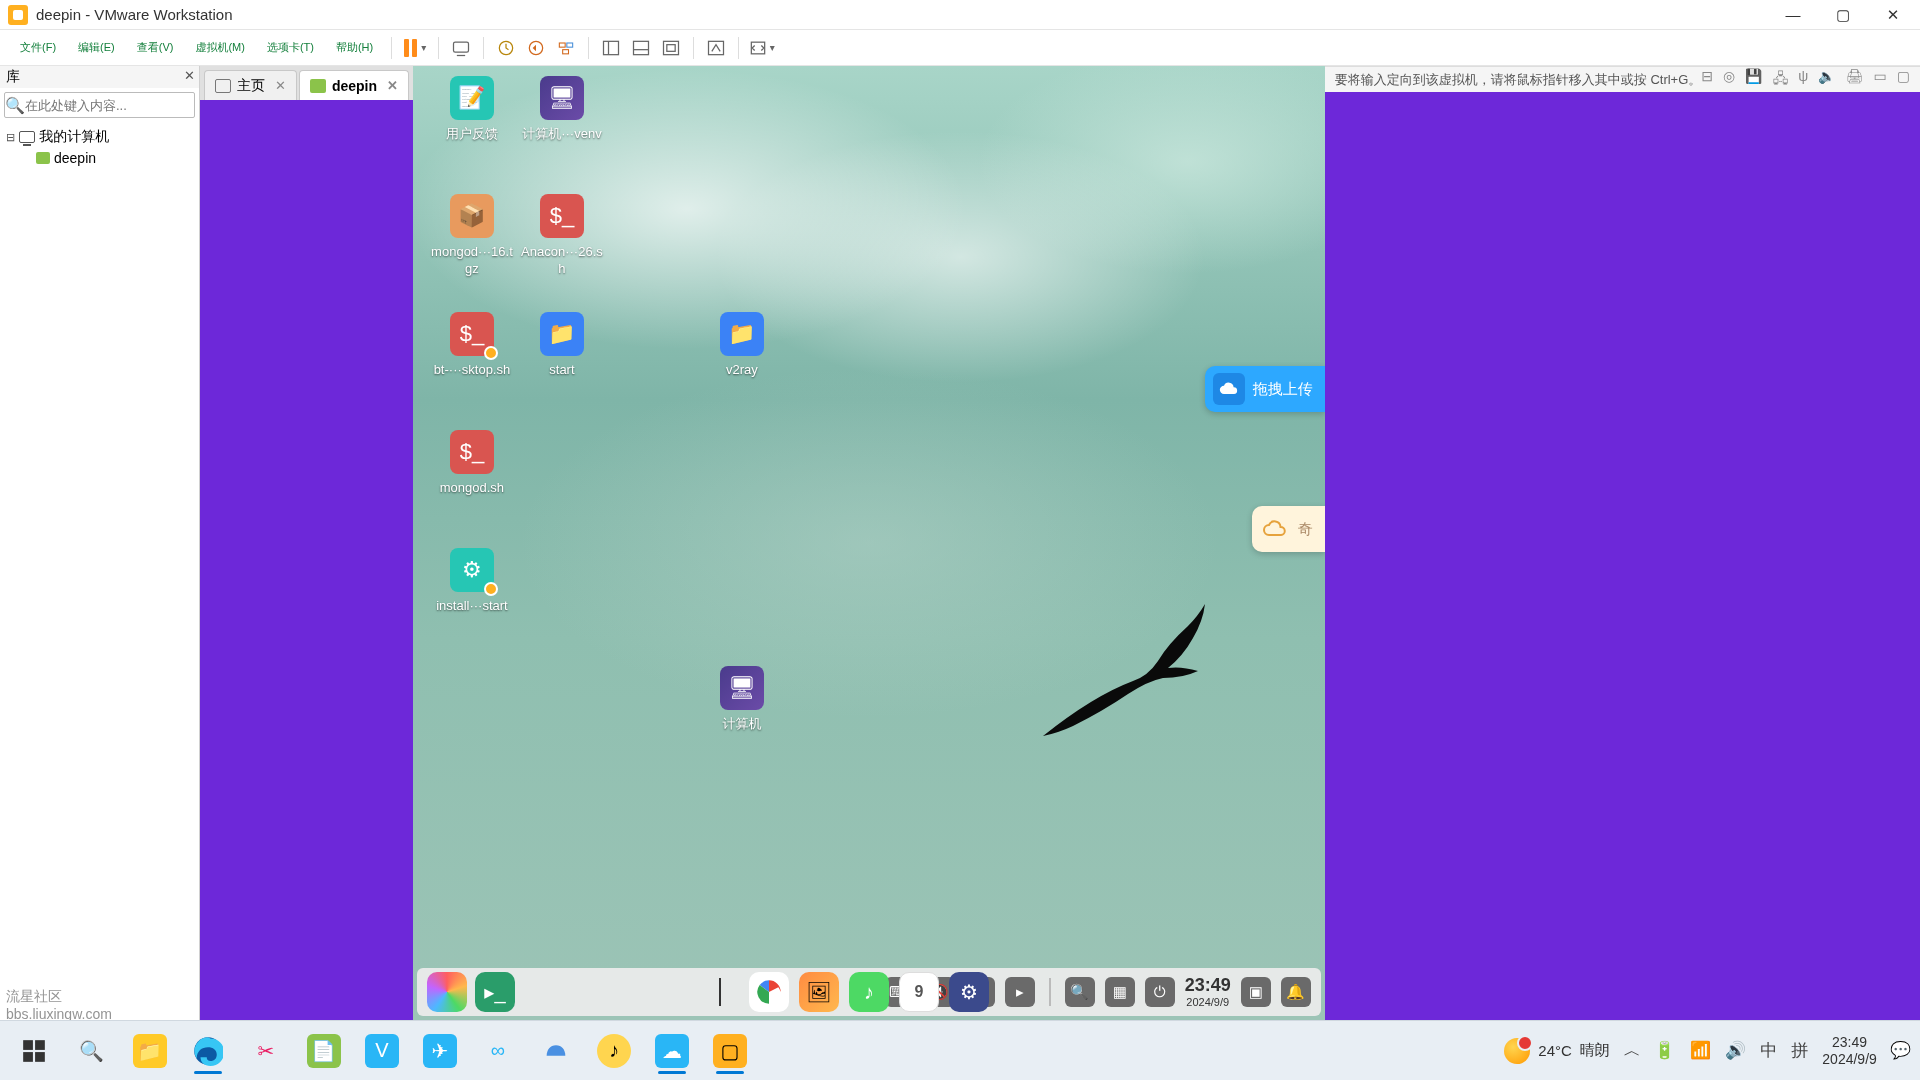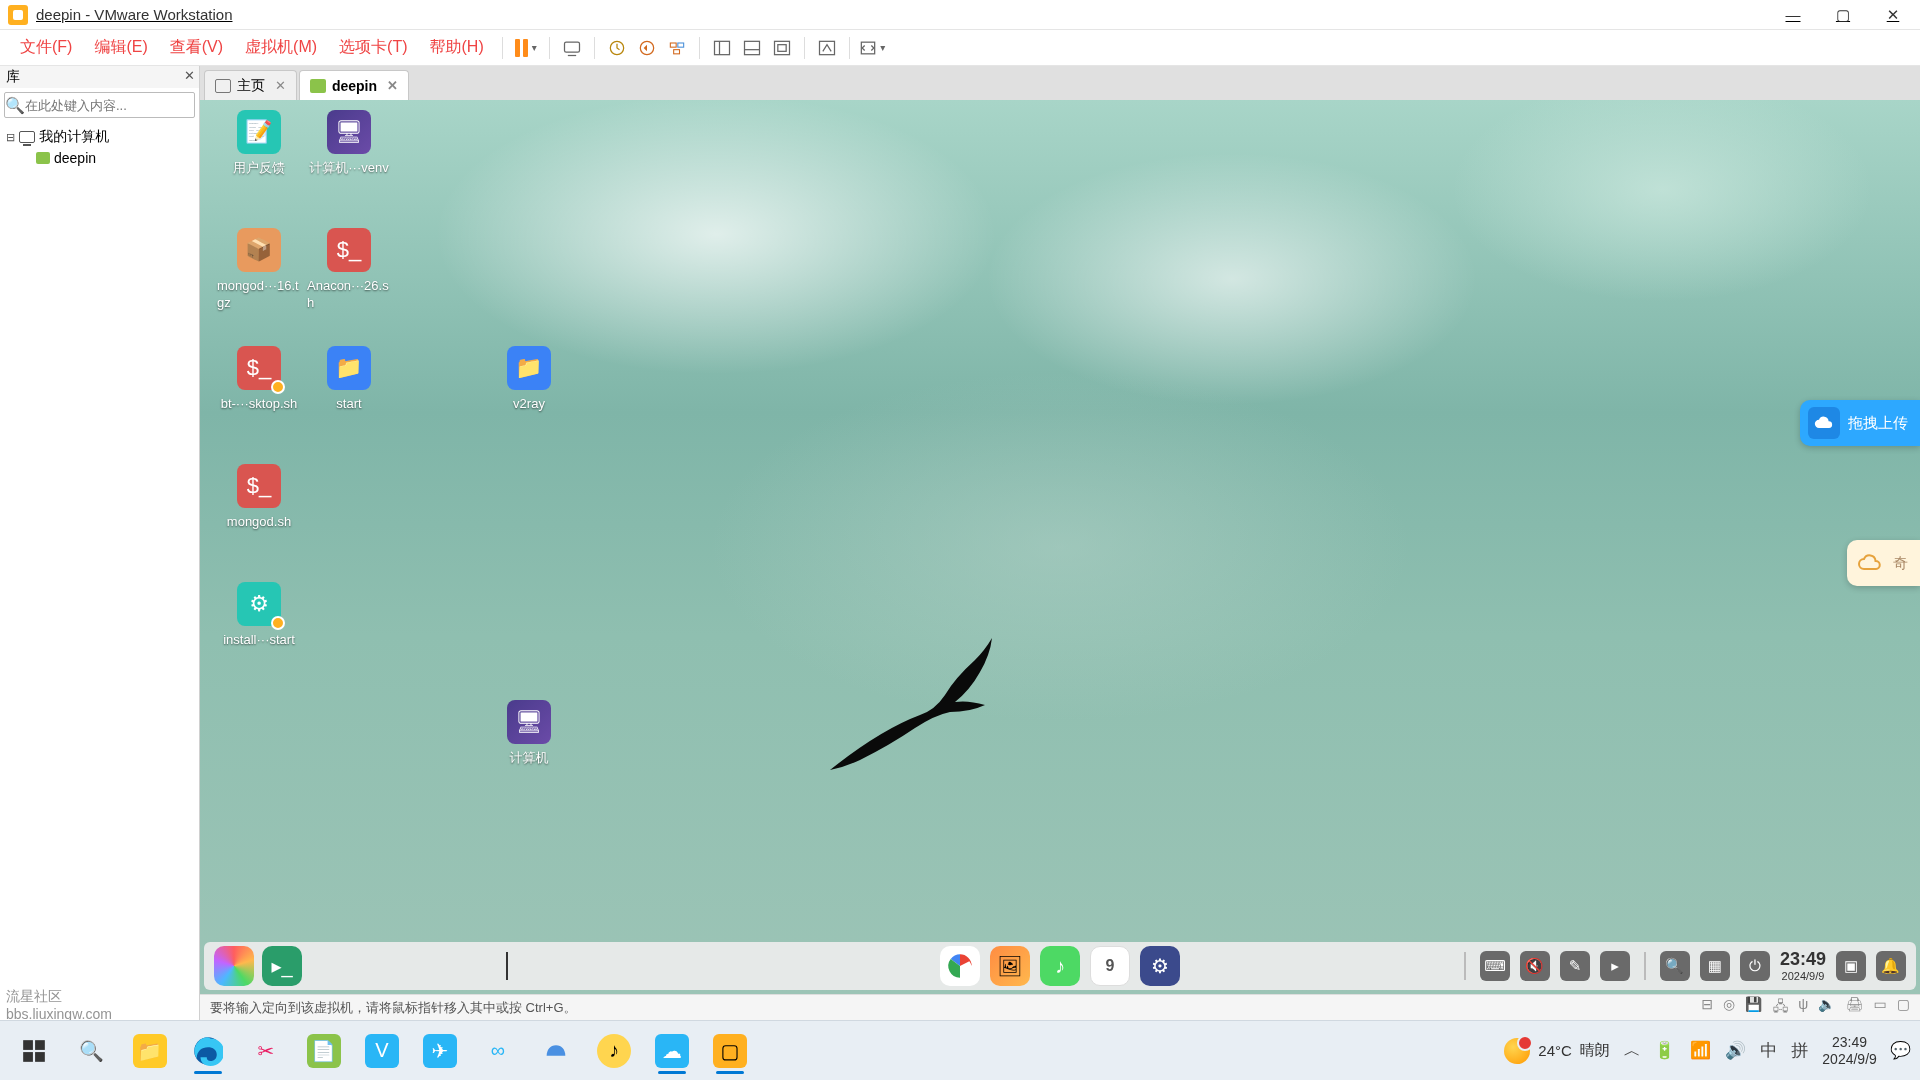--- a/index.html
+++ b/index.html
@@ -2,30 +2,30 @@
 <html><head>
 <meta charset="utf-8">
 <style>
 * { margin:0; padding:0; box-sizing:border-box; font-family:"Microsoft YaHei","Segoe UI",sans-serif; }
 body { width:1920px; height:1080px; overflow:hidden; background:#f0f0f0; position:relative; }
 
 
 .vmware-window { position:absolute; top:0; left:0; width:1920px; height:1020px; background:#fff; display:flex; flex-direction:column; }
 
 
-.titlebar { height:30px; background:#fff; display:flex; align-items:center; padding:0 8px; border-bottom:1px solid #e5e5e5;text-decoration:underline; }
+.titlebar { height:30px; background:#fff; display:flex; align-items:center; padding:0 8px; border-bottom:1px solid #e5e5e5; }
 .titlebar .app-icon { width:20px; height:20px; background:#ffb020; border-radius:3px; position:relative; margin-right:8px; display:flex; align-items:center; justify-content:center; }
 .titlebar .app-icon::before { content:""; width:10px; height:10px; background:#fff; border-radius:2px; }
 .titlebar .title-text { font-size:15px; color:#333; }
 .titlebar .win-controls { margin-left:auto; display:flex; gap:28px; align-items:center; padding-right:8px; }
 .titlebar .win-controls span { width:22px; height:22px; display:flex; align-items:center; justify-content:center; color:#333; font-size:15px; cursor:pointer; }
 
 
 .menubar { height:36px; display:flex; align-items:center; padding:0 10px; gap:2px; border-bottom:1px solid #e5e5e5; }
-.menubar .menu-item { padding:4px 10px; font-size:16px; color:#ef4444; cursor:pointer; }
+.menubar .menu-item { padding:4px 10px; font-size:11px; color:#15803d; cursor:pointer; }
 .menubar .sep { width:1px; height:22px; background:#ddd; margin:0 6px; }
 .menubar .tbtn { width:28px; height:28px; display:flex; align-items:center; justify-content:center; cursor:pointer; border-radius:3px; }
 .menubar .tbtn svg { width:20px; height:20px; }
 .menubar .pause-btn { display:flex; align-items:center; gap:4px; padding:2px 4px; }
 .menubar .pause-btn .bars { display:flex; gap:3px; }
 .menubar .pause-btn .bars span { width:5px; height:18px; background:#ff8c1a; border-radius:1px; }
 .menubar .pause-btn .caret { font-size:10px; color:#666; }
 
 
 .main-row { flex:1; display:flex; min-height:0; }
@@ -40,21 +40,21 @@
 .library .search-row .dd { width:22px; text-align:center; border-left:1px solid #ccc; color:#444; cursor:pointer; }
 .library .tree { flex:1; padding:4px 2px; font-size:14px; overflow:auto; }
 .library .tree-row { display:flex; align-items:center; gap:4px; padding:2px 4px; cursor:pointer; }
 .library .tree-row.indent { padding-left:34px; }
 .library .tree .tw { font-size:11px; color:#555; }
 .library .tree .pc-icon { width:16px; height:12px; border:1.5px solid #555; border-radius:2px; position:relative; }
 .library .tree .pc-icon::after { content:""; position:absolute; bottom:-4px; left:3px; width:8px; height:2px; background:#555; }
 .library .tree .vm-icon { width:14px; height:12px; background:#8bc34a; border-radius:2px; }
 
 
-.main-area { flex:1; display:flex; flex-direction:column; background:#6d28d9; min-width:0; }
+.main-area { flex:1; display:flex; flex-direction:row; background:#6d28d9; min-width:0; }
 .tabs-row { height:34px; display:flex; align-items:flex-end; padding:4px 4px 0 4px; gap:2px; background:#e0e0e0; }
 .tab { height:30px; display:flex; align-items:center; gap:6px; padding:0 10px; background:#f0f0f0; border:1px solid #c8c8c8; border-bottom:none; border-radius:4px 4px 0 0; font-size:14px; cursor:pointer; }
 .tab.active { background:#fff; font-weight:600; }
 .tab .tab-icon { width:16px; height:14px; display:inline-block; }
 .tab .home-ic { border:1.5px solid #777; border-radius:2px; position:relative; }
 .tab .close-t { color:#888; font-size:13px; margin-left:4px; }
 
 
 .guest { flex:1; position:relative; overflow:hidden; background:linear-gradient(180deg,#a8d5c8 0%,#7fb5a8 35%,#8fbfb0 60%,#9cc4b6 100%); }
 .guest::before { content:""; position:absolute; inset:0; background:
@@ -62,21 +62,21 @@
   radial-gradient(ellipse 350px 180px at 60% 20%, rgba(255,255,255,0.6), transparent 70%),
   radial-gradient(ellipse 300px 160px at 85% 10%, rgba(200,230,220,0.8), transparent 70%),
   radial-gradient(ellipse 500px 250px at 50% 50%, rgba(180,210,200,0.5), transparent 70%); }
 .bird { position:absolute; left:620px; top:520px; width:230px; height:180px; }
 .bird svg { width:100%; height:100%; }
 
 
 .desk-icons { position:absolute; top:10px; left:14px; display:grid; grid-template-columns:repeat(4,90px); grid-auto-rows:118px; gap:0; }
 .desk-icon { width:90px; display:flex; flex-direction:column; align-items:center; cursor:pointer; }
 .desk-icon .ico { width:44px; height:44px; border-radius:8px; margin-bottom:6px; display:flex; align-items:center; justify-content:center; font-size:22px; color:#fff; position:relative; }
-.desk-icon .lbl { font-size:13px; color:#fff; text-align:left; text-shadow:0 1px 2px rgba(0,0,0,0.6); line-height:1.3; word-break:break-all; max-width:84px; }
+.desk-icon .lbl { font-size:13px; color:#fff; text-align:center; text-shadow:0 1px 2px rgba(0,0,0,0.6); line-height:1.3; word-break:break-all; max-width:84px; }
 .ico.teal { background:#26c6b4; }
 .ico.purple { background:linear-gradient(135deg,#4a3b8c,#6b4ba8); }
 .ico.orange { background:#e89a5e; }
 .ico.red { background:#d95550; }
 .ico.blue { background:#3b82f6; }
 .ico.calc { background:#fff; }
 .ico.calc .cg { display:grid; grid-template-columns:repeat(2,14px); gap:4px; }
 .ico.calc .cg span:nth-child(1){background:#3b82f6;width:14px;height:14px;border-radius:3px;}
 .ico.calc .cg span:nth-child(2){background:#60a5fa;width:14px;height:14px;border-radius:3px;}
 .ico.calc .cg span:nth-child(3){background:#2563eb;width:14px;height:14px;border-radius:3px;}

